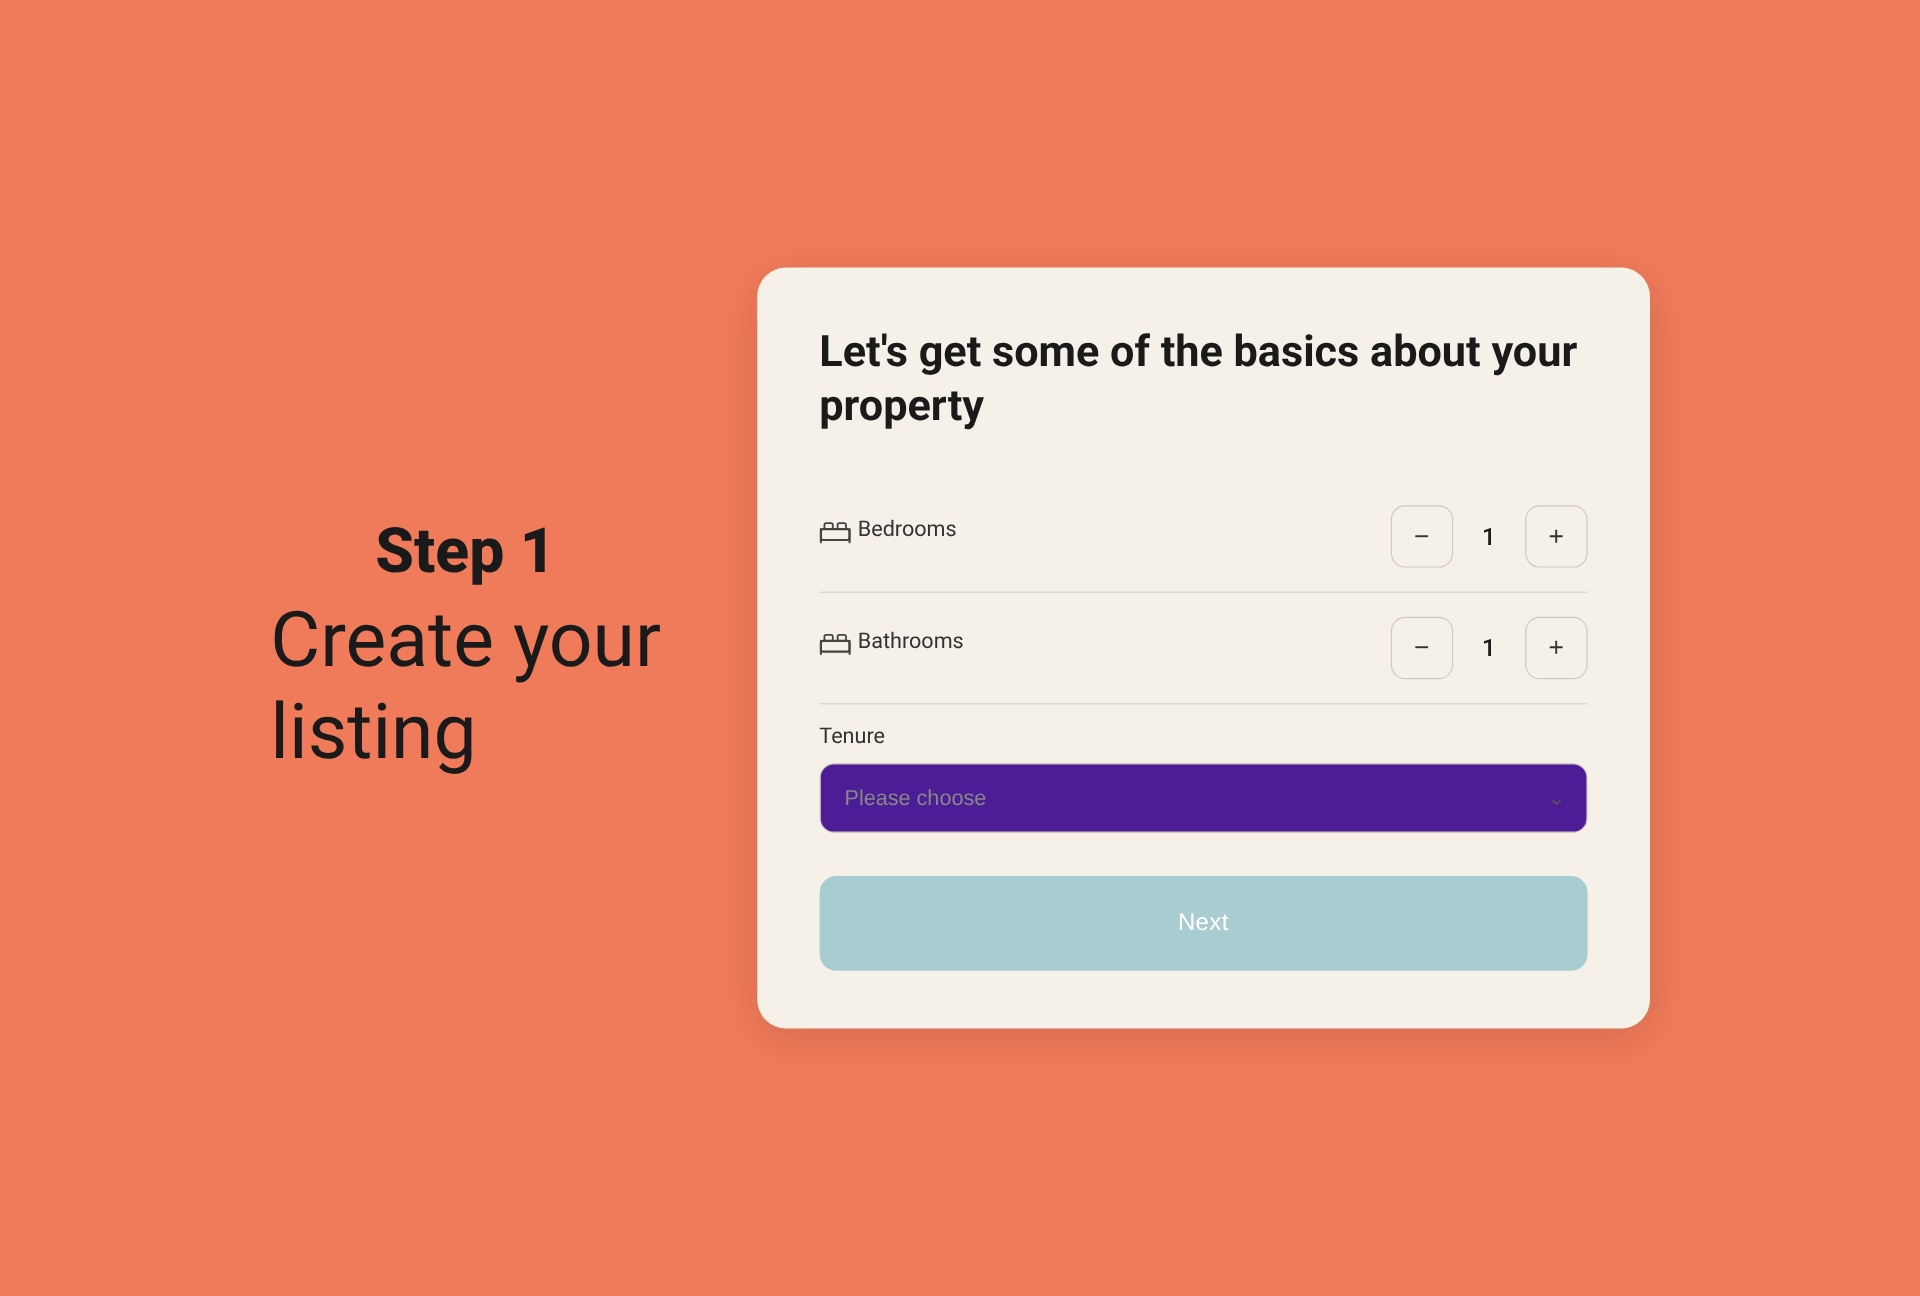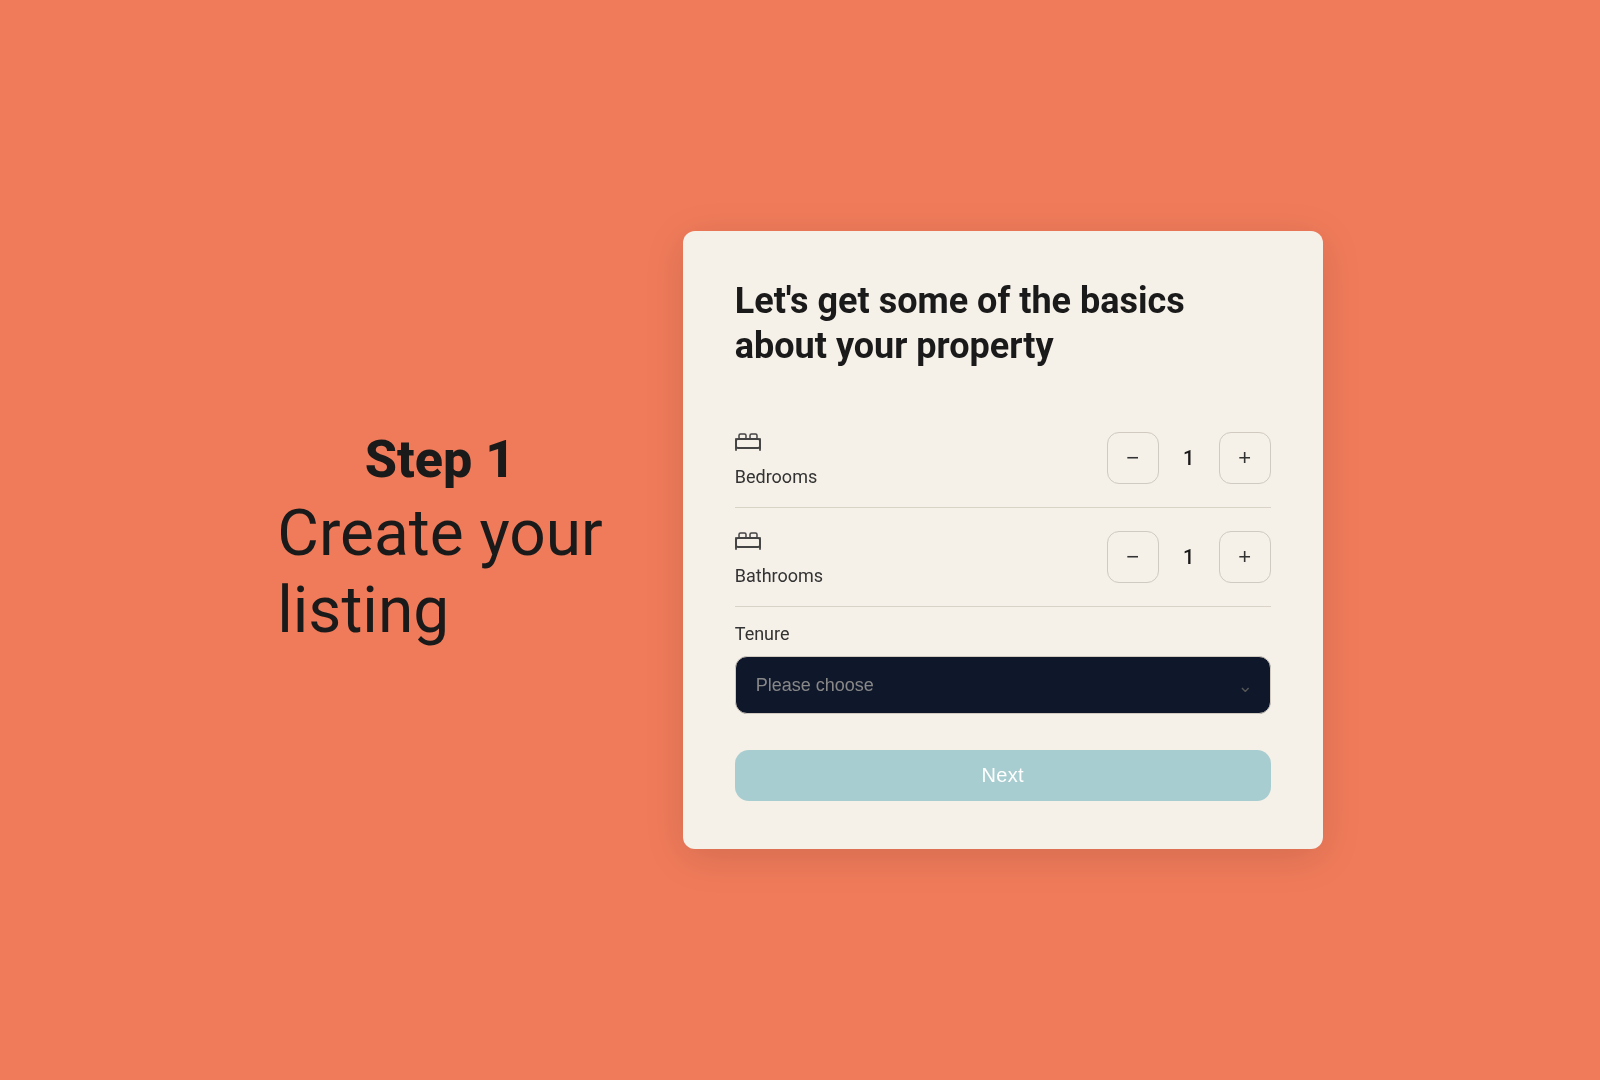--- a/index.html
+++ b/index.html
@@ -46,23 +46,23 @@
     }
 
     .step-description {
       font-size: 64px;
       font-weight: 400;
       line-height: 1.2;
     }
 
     .card {
       background-color: #F5F0E8;
-      border-radius: 12px;
+      border-radius: 24px;
       padding: 48px 52px;
-      width: 640px;
+      width: 744px;
       box-shadow: 0 8px 40px rgba(0,0,0,0.12);
     }
 
     .card-title {
       font-size: 36px;
       font-weight: 700;
       color: #1a1a1a;
       line-height: 1.25;
       margin-bottom: 40px;
     }
@@ -70,21 +70,20 @@
     .field-row {
       display: flex;
       align-items: center;
       justify-content: space-between;
       padding: 20px 0;
       border-bottom: 1px solid #D9D3C7;
     }
 
     .field-label-group {
       display: flex;
-      flex-direction: column;
       gap: 6px;
     }
 
     .field-icon {
       font-size: 22px;
       margin-bottom: 4px;
       color: #444;
     }
 
     .field-label {
@@ -132,21 +131,21 @@
       color: #333;
       margin-bottom: 12px;
       font-weight: 400;
     }
 
     .tenure-select {
       width: 100%;
       padding: 18px 20px;
       border-radius: 12px;
       border: 1.5px solid #D0CAC0;
-      background: #0f172a;
+      background: #4c1d95;
       font-size: 18px;
       color: #888;
       appearance: none;
       cursor: pointer;
       background-image: none;
     }
 
     .tenure-wrapper {
       position: relative;
     }
@@ -157,21 +156,21 @@
       top: 50%;
       transform: translateY(-50%);
       pointer-events: none;
       color: #555;
       font-size: 18px;
     }
 
     .next-btn {
       width: 100%;
       margin-top: 36px;
-      padding: 14px;
+      padding: 28px;
       border-radius: 14px;
       border: none;
       background: #A8CDD0;
       color: #fff;
       font-size: 20px;
       font-weight: 500;
       cursor: pointer;
       letter-spacing: 0.3px;
       transition: background 0.15s;
     }

